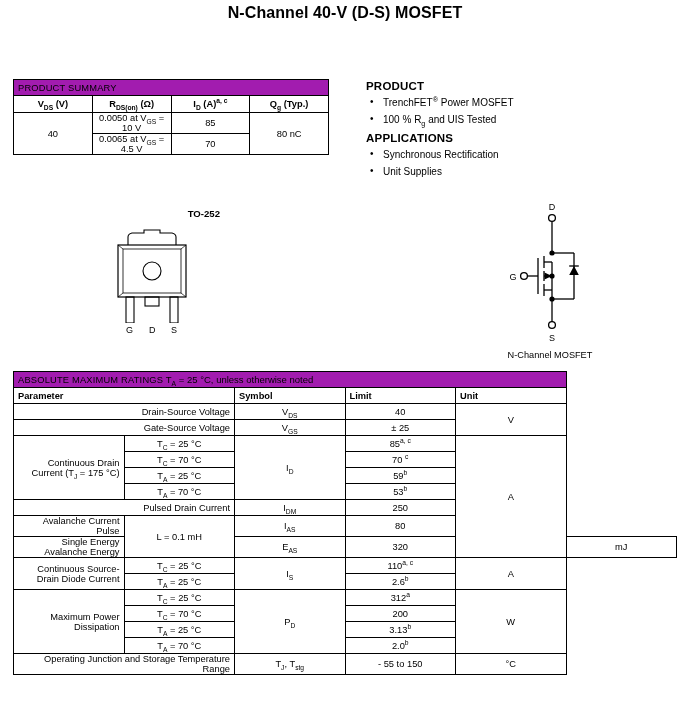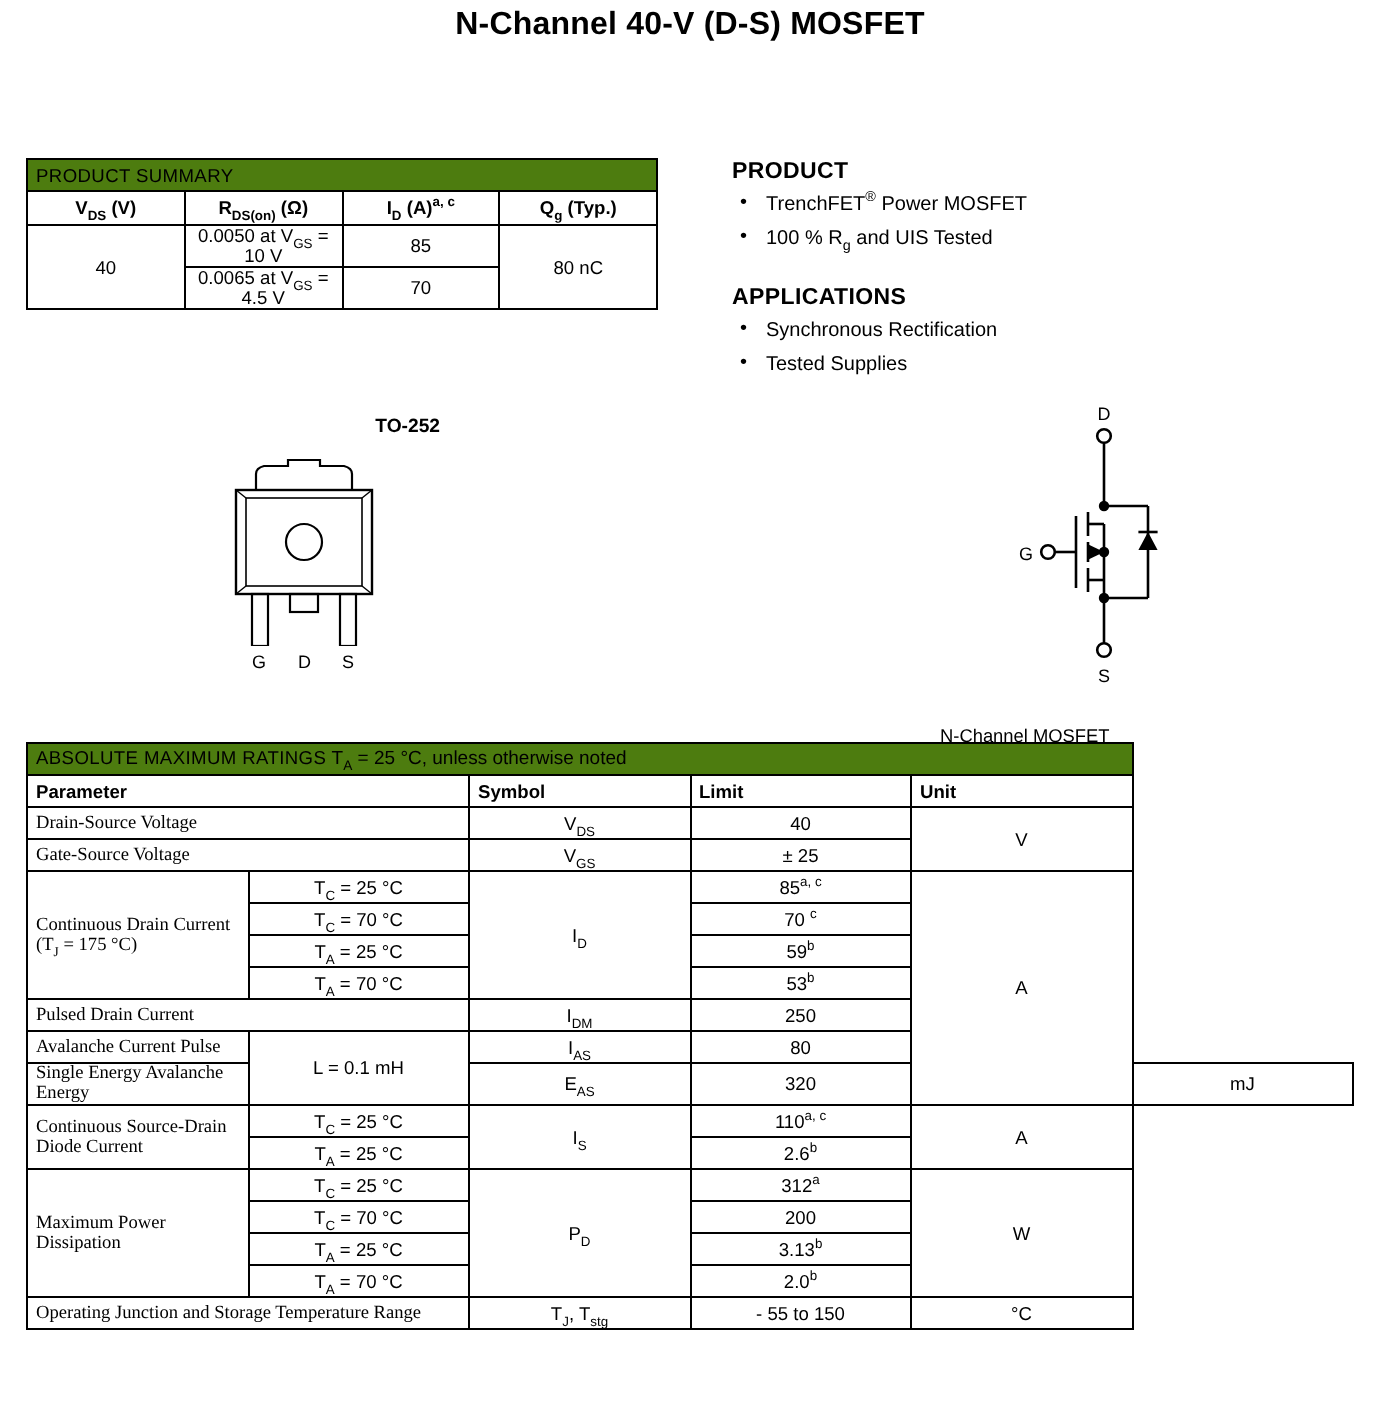--- a/index.html
+++ b/index.html
@@ -25,65 +25,65 @@
   
   .tbl{border-collapse:collapse;table-layout:fixed;}
   .tbl td,.tbl th{
     border:1px solid #000;
     padding:0 4px;
     font-weight:normal;
     font-size:9.3px;
     vertical-align:middle;
   }
   .banner{
-    background:#4d7c0f;
+    background:#a21caf;
     font-weight:bold;
     font-size:11.5px;
     letter-spacing:.2px;
     text-align:left;
     padding:1px 5px 2px 5px;
   }
   .banner .sub{font-weight:normal;font-size:9.5px;letter-spacing:0;}
   .ctr{text-align:center;}
-  .lft{text-align:left;font-family:Liberation Serif, serif;}
+  .lft{text-align:right;}
   sub{font-size:.72em;line-height:0;}
   sup{font-size:.72em;line-height:0;}
 
   
   .psum{position:absolute;left:13px;top:79px;width:316px;}
   .psum table{width:316px;}
   .psum td{height:15px;}
   .psum .hdr td{font-weight:bold;text-align:center;height:16px;}
 
   
   .features{position:absolute;left:366px;top:80px;width:250px;}
   .sechead{font-weight:bold;font-size:11.5px;letter-spacing:.2px;margin:0 0 4px 0;}
   .blist{list-style:none;margin:0;padding:0;}
   .blist li{
     position:relative;padding-left:17px;margin-bottom:4px;
     font-size:10px;line-height:13px;
   }
   .blist li .bt{position:absolute;left:4px;top:-1px;}
-  .apps{margin-top:17px;}
+  .apps{margin-top:6px;}
 
   
   .rohs{position:absolute;left:634px;top:82px;width:52px;text-align:center;}
   .rohs .mark{width:34px;height:34px;margin:0 auto;}
   .rohs .rh{font-weight:bold;font-size:12px;margin-top:1px;letter-spacing:.3px;}
   .rohs .cp{font-weight:bold;font-size:5.6px;letter-spacing:.2px;margin-top:-1px;}
 
   
   .pkg{position:absolute;left:100px;top:208px;width:120px;}
   .pkg .pkgname{font-weight:bold;font-size:9.6px;text-align:right;margin-bottom:4px;}
   .pkg .pins{position:relative;height:12px;font-size:9px;}
   .pkg .pins span{position:absolute;top:0;}
 
   
   .schem{position:absolute;left:470px;top:198px;width:160px;}
-  .schem .cap{text-align:left;font-size:9.2px;margin-top:12px;}
+  .schem .cap{text-align:center;font-size:9.2px;margin-top:0;}
 
   
   .amr{position:absolute;left:13px;top:371px;width:664px;}
   .amr table{width:664px;}
   .amr td{height:15px;}
   .amr .hdr td{font-weight:bold;text-align:left;}
   .amr .hdr td.p{text-align:left;}
 </style>
 </head>
 <body>
@@ -122,21 +122,21 @@
     <div class="sechead">PRODUCT</div>
     <ul class="blist">
       <li><span class="bt">•</span><span>TrenchFET<sup>®</sup> Power MOSFET</span></li>
       <li><span class="bt">•</span><span>100 % R<sub>g</sub> and UIS Tested</span></li>
     </ul>
 
     <div class="apps">
       <div class="sechead">APPLICATIONS</div>
       <ul class="blist">
         <li><span class="bt">•</span><span>Synchronous Rectification</span></li>
-        <li><span class="bt">•</span><span>Tested Supplies</span></li>
+        <li><span class="bt">•</span><span>Unit Supplies</span></li>
       </ul>
     </div>
   </div>
 
 
   <div class="pkg">
     <div class="pkgname">TO-252</div>
     <svg width="120" height="100" viewBox="0 0 120 100">
 
       <path d="M28 22 L28 14 Q28 11 32 10 L44 10 L44 7 L60 7 L60 10 L72 10 Q76 11 76 14 L76 22" fill="none" stroke="#000" stroke-width="1.1"></path>

